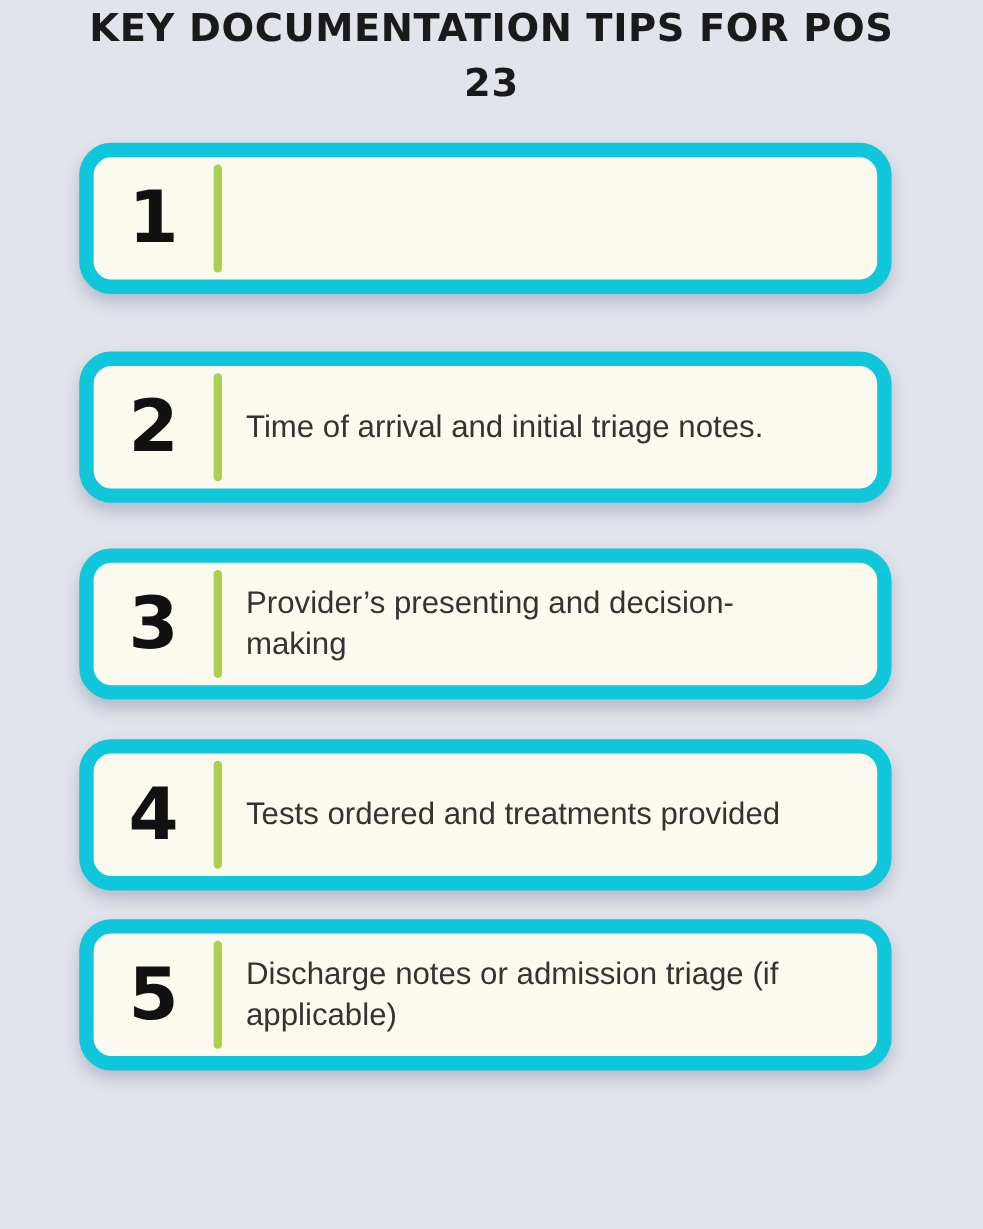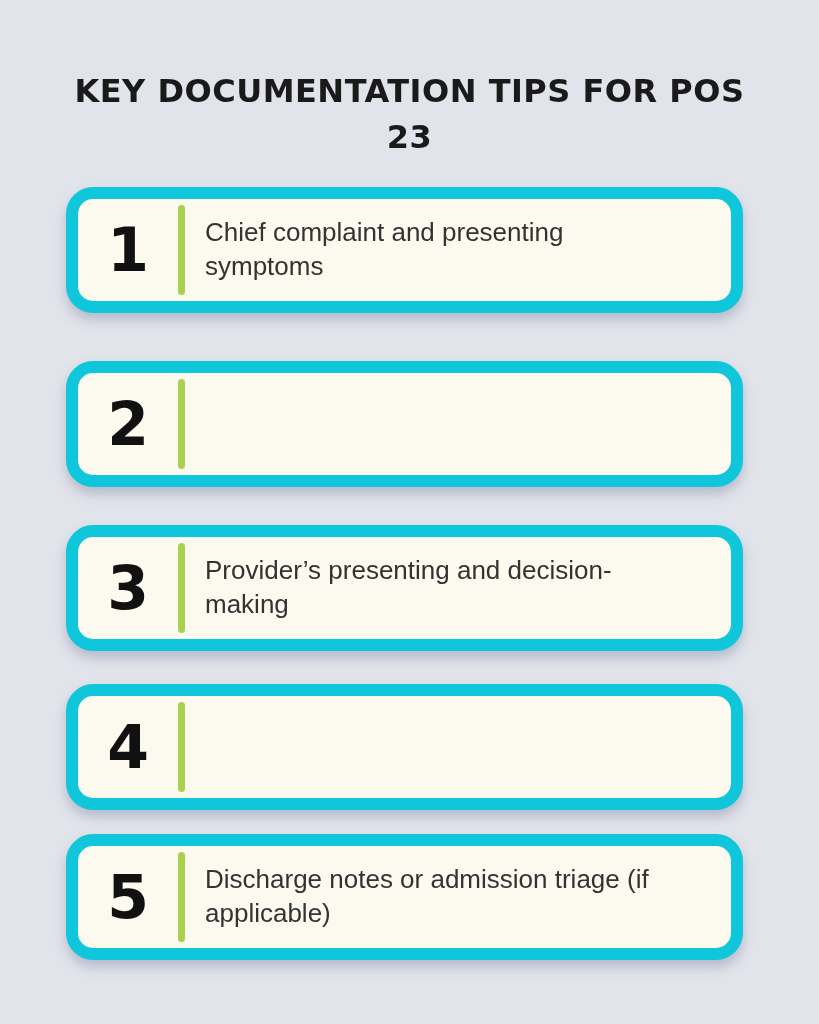--- a/index.html
+++ b/index.html
@@ -13,21 +13,20 @@
   html,body{margin:0;padding:0;}
   body{
     width:819px;height:1024px;
     background:var(--page-background);
     font-family:"Liberation Sans",sans-serif;
     overflow:hidden;
   }
   .page{
     width:819px;height:1024px;
     box-sizing:border-box;
-    padding-top:68px;
   }
   .title{
     margin:0 auto;
     max-width:680px;
     text-align:center;
     font-family:"DejaVu Sans",sans-serif;
     font-weight:700;
     font-size:32px;
     line-height:1.45;
     letter-spacing:0.5px;
@@ -83,37 +82,38 @@
 
 <div class="page">
 
   <h1 class="title">KEY DOCUMENTATION TIPS FOR POS 23</h1>
 
   <div class="cards">
 
     <div class="card">
       <div class="card-number">1</div>
       <div class="accent-bar"></div>
-      <div class="card-text">Chief complaint and presenting symptoms</div>
     </div>
 
     <div class="card">
       <div class="card-number">2</div>
       <div class="accent-bar"></div>
+      <div class="card-text">Time of arrival and initial triage notes.</div>
     </div>
 
     <div class="card">
       <div class="card-number">3</div>
       <div class="accent-bar"></div>
       <div class="card-text">Provider’s presenting and decision-making</div>
     </div>
 
     <div class="card">
       <div class="card-number">4</div>
       <div class="accent-bar"></div>
+      <div class="card-text">Tests ordered and treatments provided</div>
     </div>
 
     <div class="card">
       <div class="card-number">5</div>
       <div class="accent-bar"></div>
       <div class="card-text">Discharge notes or admission triage (if applicable)</div>
     </div>
 
   </div>
 </div>

